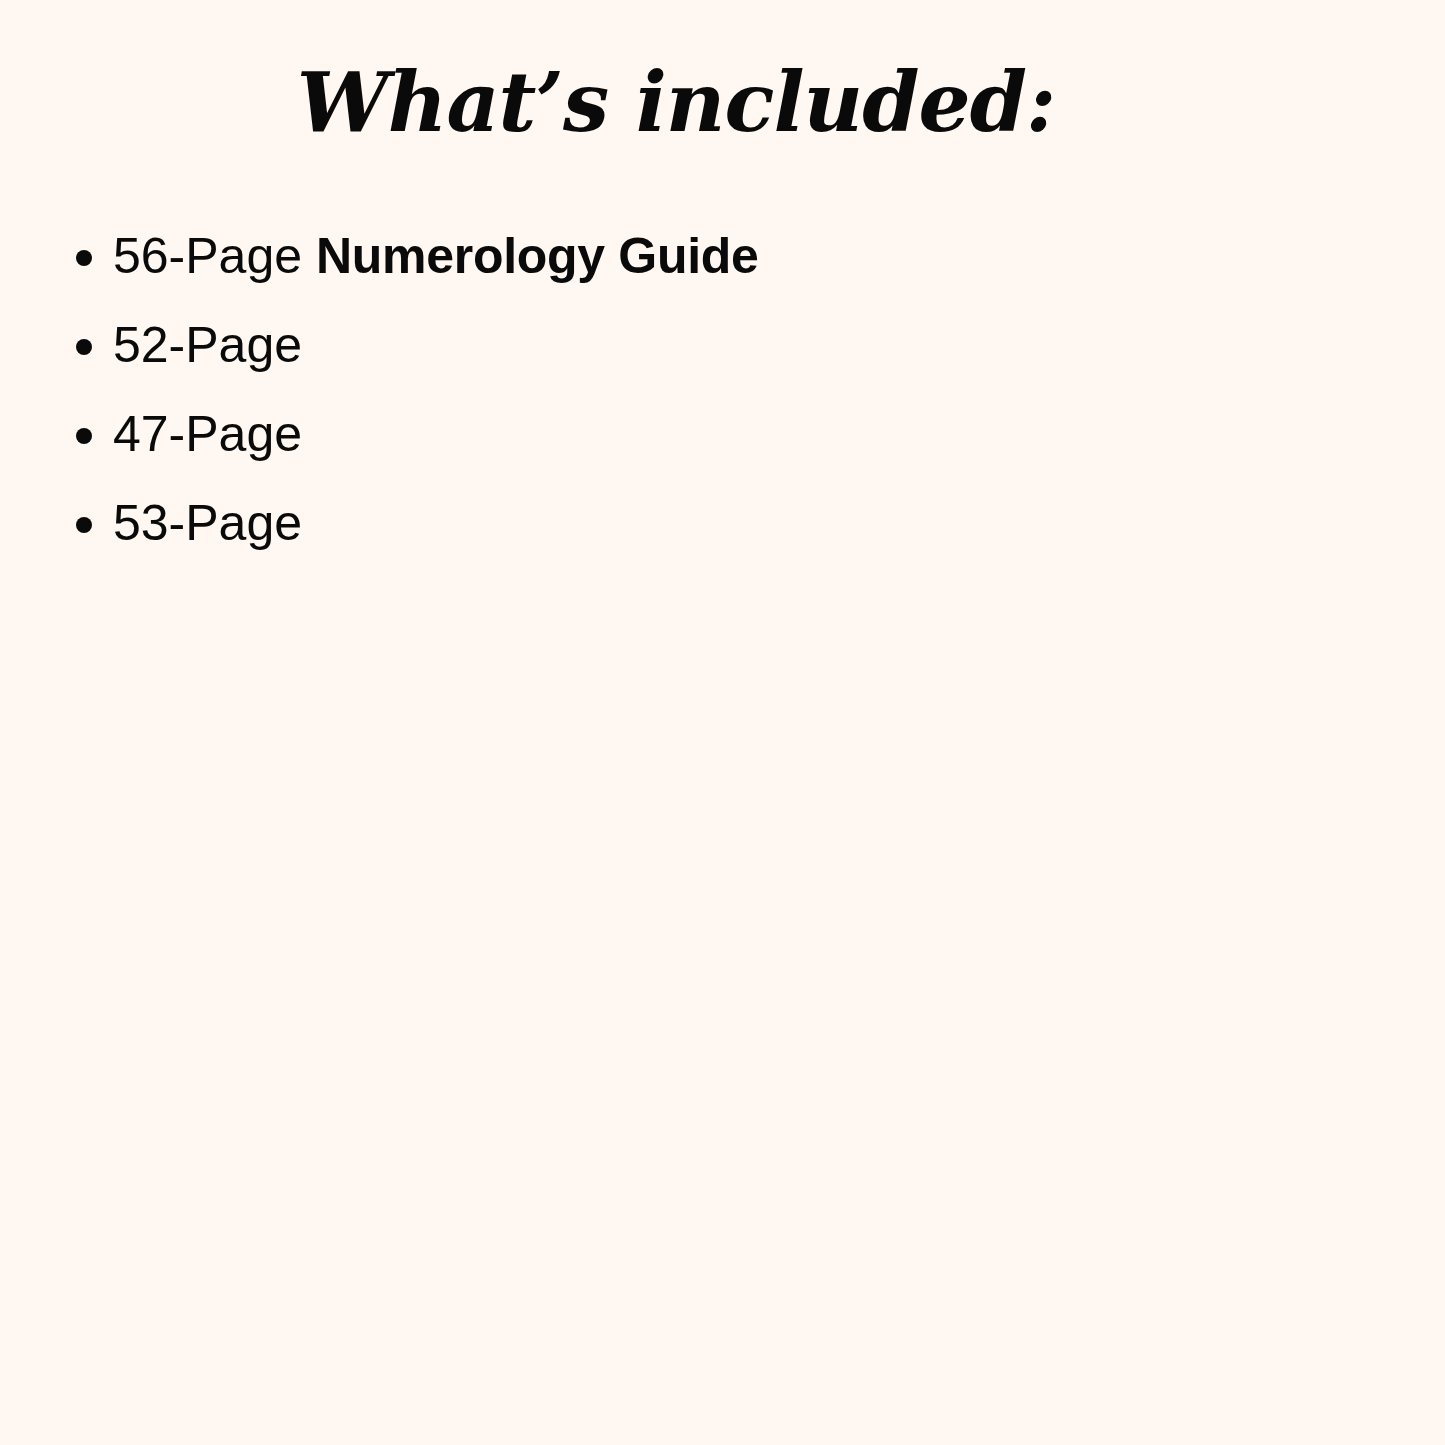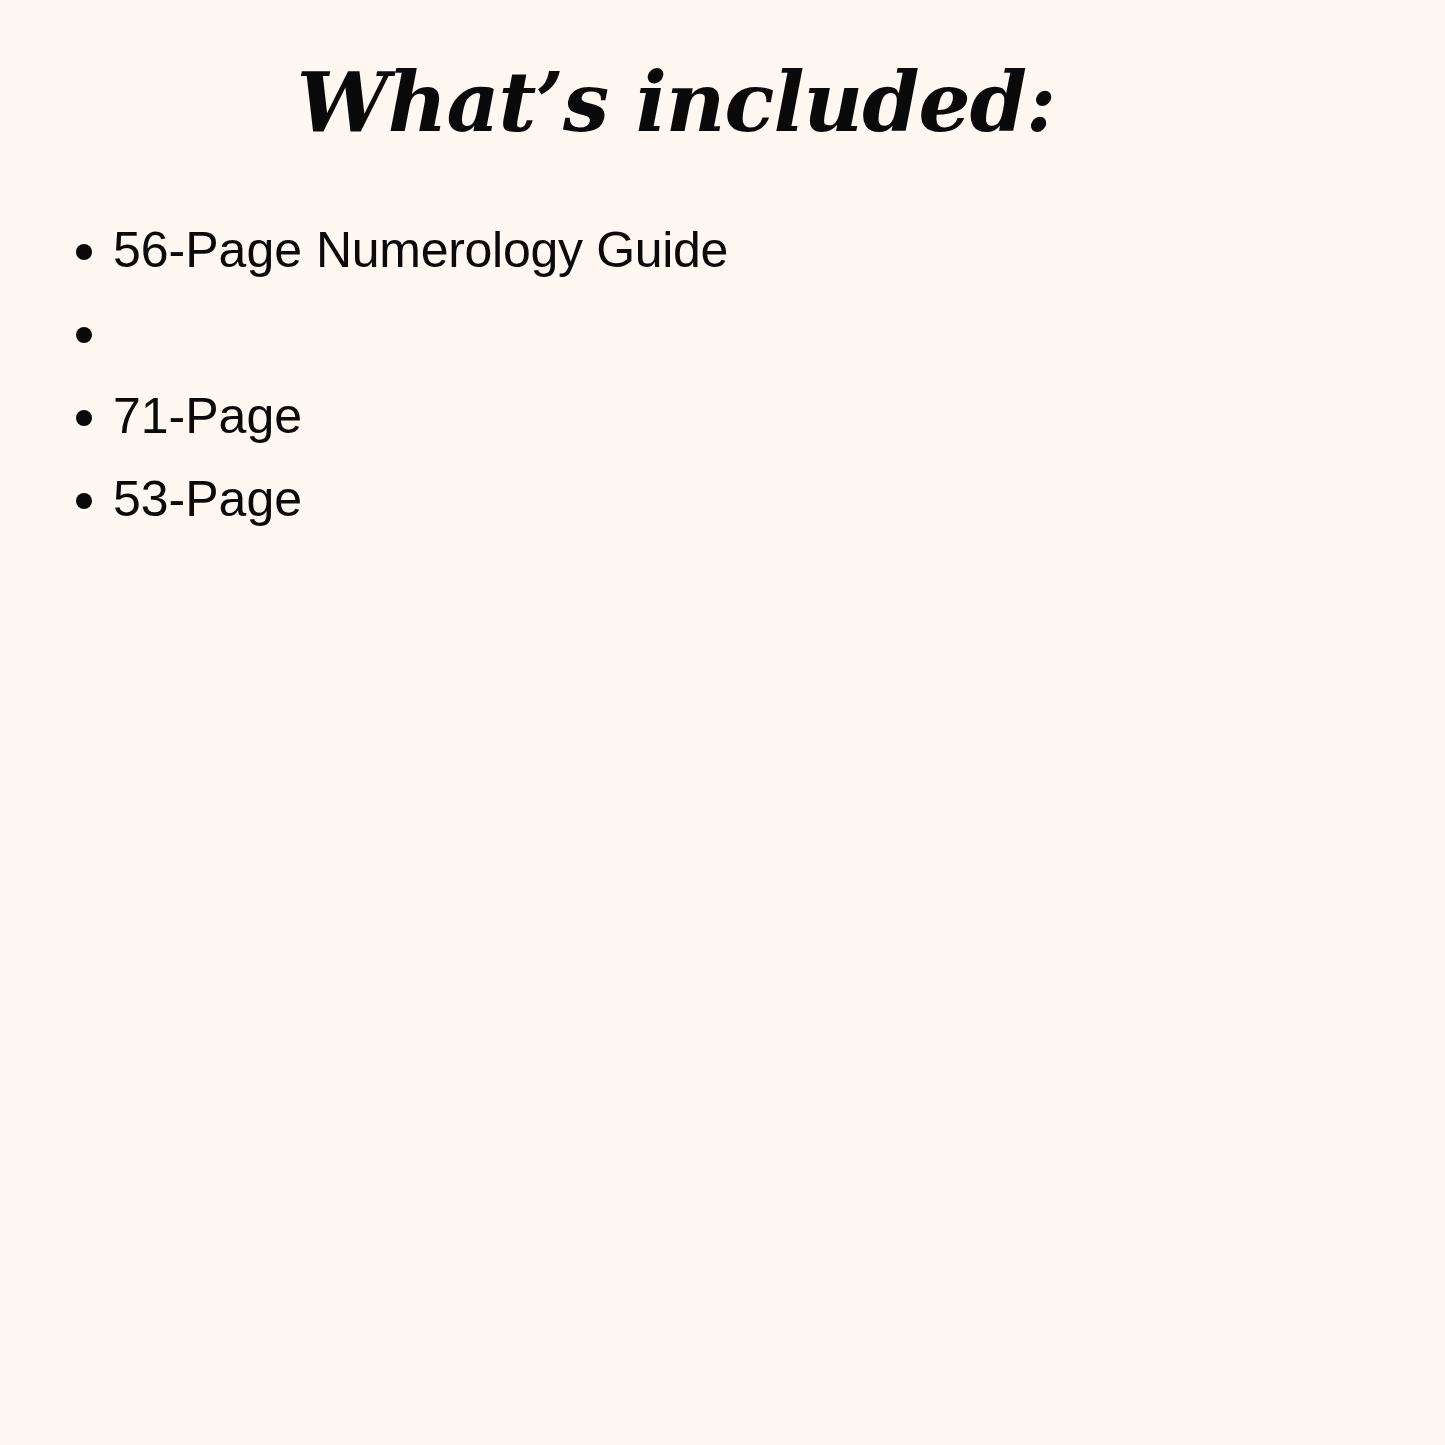--- a/index.html
+++ b/index.html
@@ -37,55 +37,57 @@
       list-style: none;
       font-family: "Liberation Sans", sans-serif;
       font-size: 50px;
     }
     .item {
       height: 83px;
       line-height: 60px;
       display: flex;
       align-items: flex-start;
       white-space: nowrap;
+      margin-top: 6px;
     }
     .bullet {
       display: inline-block;
       width: 16px;
       height: 16px;
       border-radius: 50%;
       background: #0a0a0a;
       margin-top: 24px;
       margin-right: 21px;
       flex: none;
     }
     .prefix {
       font-weight: normal;
       margin-right: 14px;
     }
     .name {
-      font-weight: normal;
+      font-weight: bold;
       letter-spacing: -0.3px;
     }
   </style>
 </head>
 <body>
 
 <h1 class="title">What’s included:</h1>
 
 <ul class="list">
   <li class="item">
     <span class="bullet"></span>
     <span class="prefix">56-Page</span>
     <span class="name">Numerology Guide</span>
   </li>
   <li class="item">
     <span class="bullet"></span>
+    <span class="prefix">52-Page</span>
   </li>
   <li class="item">
     <span class="bullet"></span>
-    <span class="prefix">71-Page</span>
+    <span class="prefix">47-Page</span>
   </li>
   <li class="item">
     <span class="bullet"></span>
     <span class="prefix">53-Page</span>
   </li>
 </ul>
 
 </body></html>

